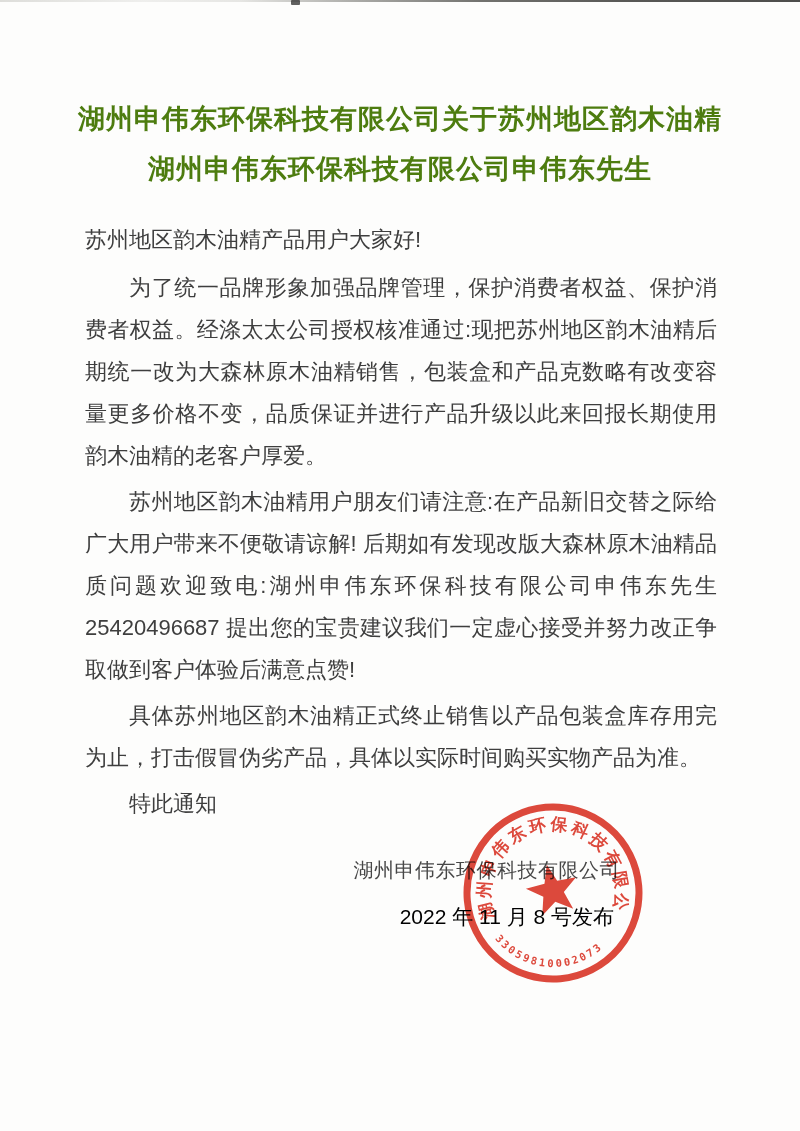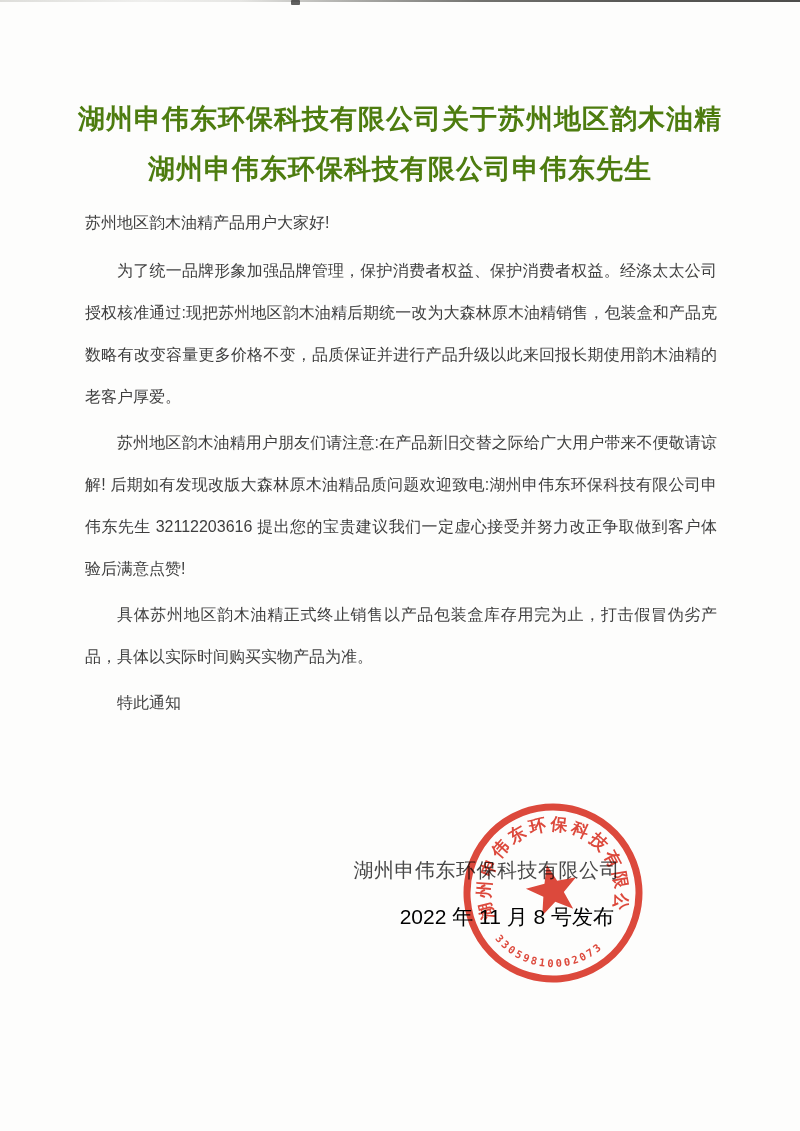--- a/index.html
+++ b/index.html
@@ -25,23 +25,23 @@
   .notice-title {
     position: absolute; top: 94px; left: 0; right: 0;
     text-align: center;
     color: #4d7c0f;
     font-size: 27px;
     font-weight: bold;
     line-height: 50px;
     letter-spacing: 1px;
   }
   .body-text {
-    position: absolute; top: 202px; left: 85px; width: 632px;
+    position: absolute; top: 219px; left: 85px; width: 632px;
     color: #3e3e3e;
-    font-size: 16px;
+    font-size: 22px;
     line-height: 42px;
     text-align: justify;
   }
   .body-text p { margin: 0 0 4px 0; }
   .body-text p.indent { text-indent: 2em; }
   .body-text p.greeting { margin-bottom: 6px; }
   .signature-company {
     position: absolute; top: 857px; right: 180px;
     color: #474747; font-size: 20px; letter-spacing: .5px;
   }
@@ -76,21 +76,21 @@
   <div class="scan-speck"></div>
 
   <div class="notice-title">
     <div>湖州申伟东环保科技有限公司关于苏州地区韵木油精</div>
     <div>湖州申伟东环保科技有限公司申伟东先生</div>
   </div>
 
   <div class="body-text">
     <p class="greeting">苏州地区韵木油精产品用户大家好!</p>
     <p class="indent">为了统一品牌形象加强品牌管理，保护消费者权益、保护消费者权益。经涤太太公司授权核准通过:现把苏州地区韵木油精后期统一改为大森林原木油精销售，包装盒和产品克数略有改变容量更多价格不变，品质保证并进行产品升级以此来回报长期使用韵木油精的老客户厚爱。</p>
-    <p class="indent">苏州地区韵木油精用户朋友们请注意:在产品新旧交替之际给广大用户带来不便敬请谅解! 后期如有发现改版大森林原木油精品质问题欢迎致电:湖州申伟东环保科技有限公司申伟东先生 32112203616 提出您的宝贵建议我们一定虚心接受并努力改正争取做到客户体验后满意点赞!</p>
+    <p class="indent">苏州地区韵木油精用户朋友们请注意:在产品新旧交替之际给广大用户带来不便敬请谅解! 后期如有发现改版大森林原木油精品质问题欢迎致电:湖州申伟东环保科技有限公司申伟东先生 25420496687 提出您的宝贵建议我们一定虚心接受并努力改正争取做到客户体验后满意点赞!</p>
     <p class="indent">具体苏州地区韵木油精正式终止销售以产品包装盒库存用完为止，打击假冒伪劣产品，具体以实际时间购买实物产品为准。</p>
     <p class="indent">特此通知</p>
   </div>
 
   <div class="signature-company">湖州申伟东环保科技有限公司</div>
   <div class="signature-date">2022 年 11 月 8 号发布</div>
 
   <svg class="company-seal-stamp" viewBox="0 0 190 190" xmlns="http://www.w3.org/2000/svg">
     <circle cx="95" cy="95" r="86" fill="none" stroke="#dc392b" stroke-width="7"></circle>
     <polygon fill="#dc392b" transform="rotate(-8 95 93)" points="95,66 101.5,84.1 120.7,84.7 105.5,96.4 110.9,114.8 95,104 79.1,114.8 84.5,96.4 69.3,84.7 88.5,84.1"></polygon>

